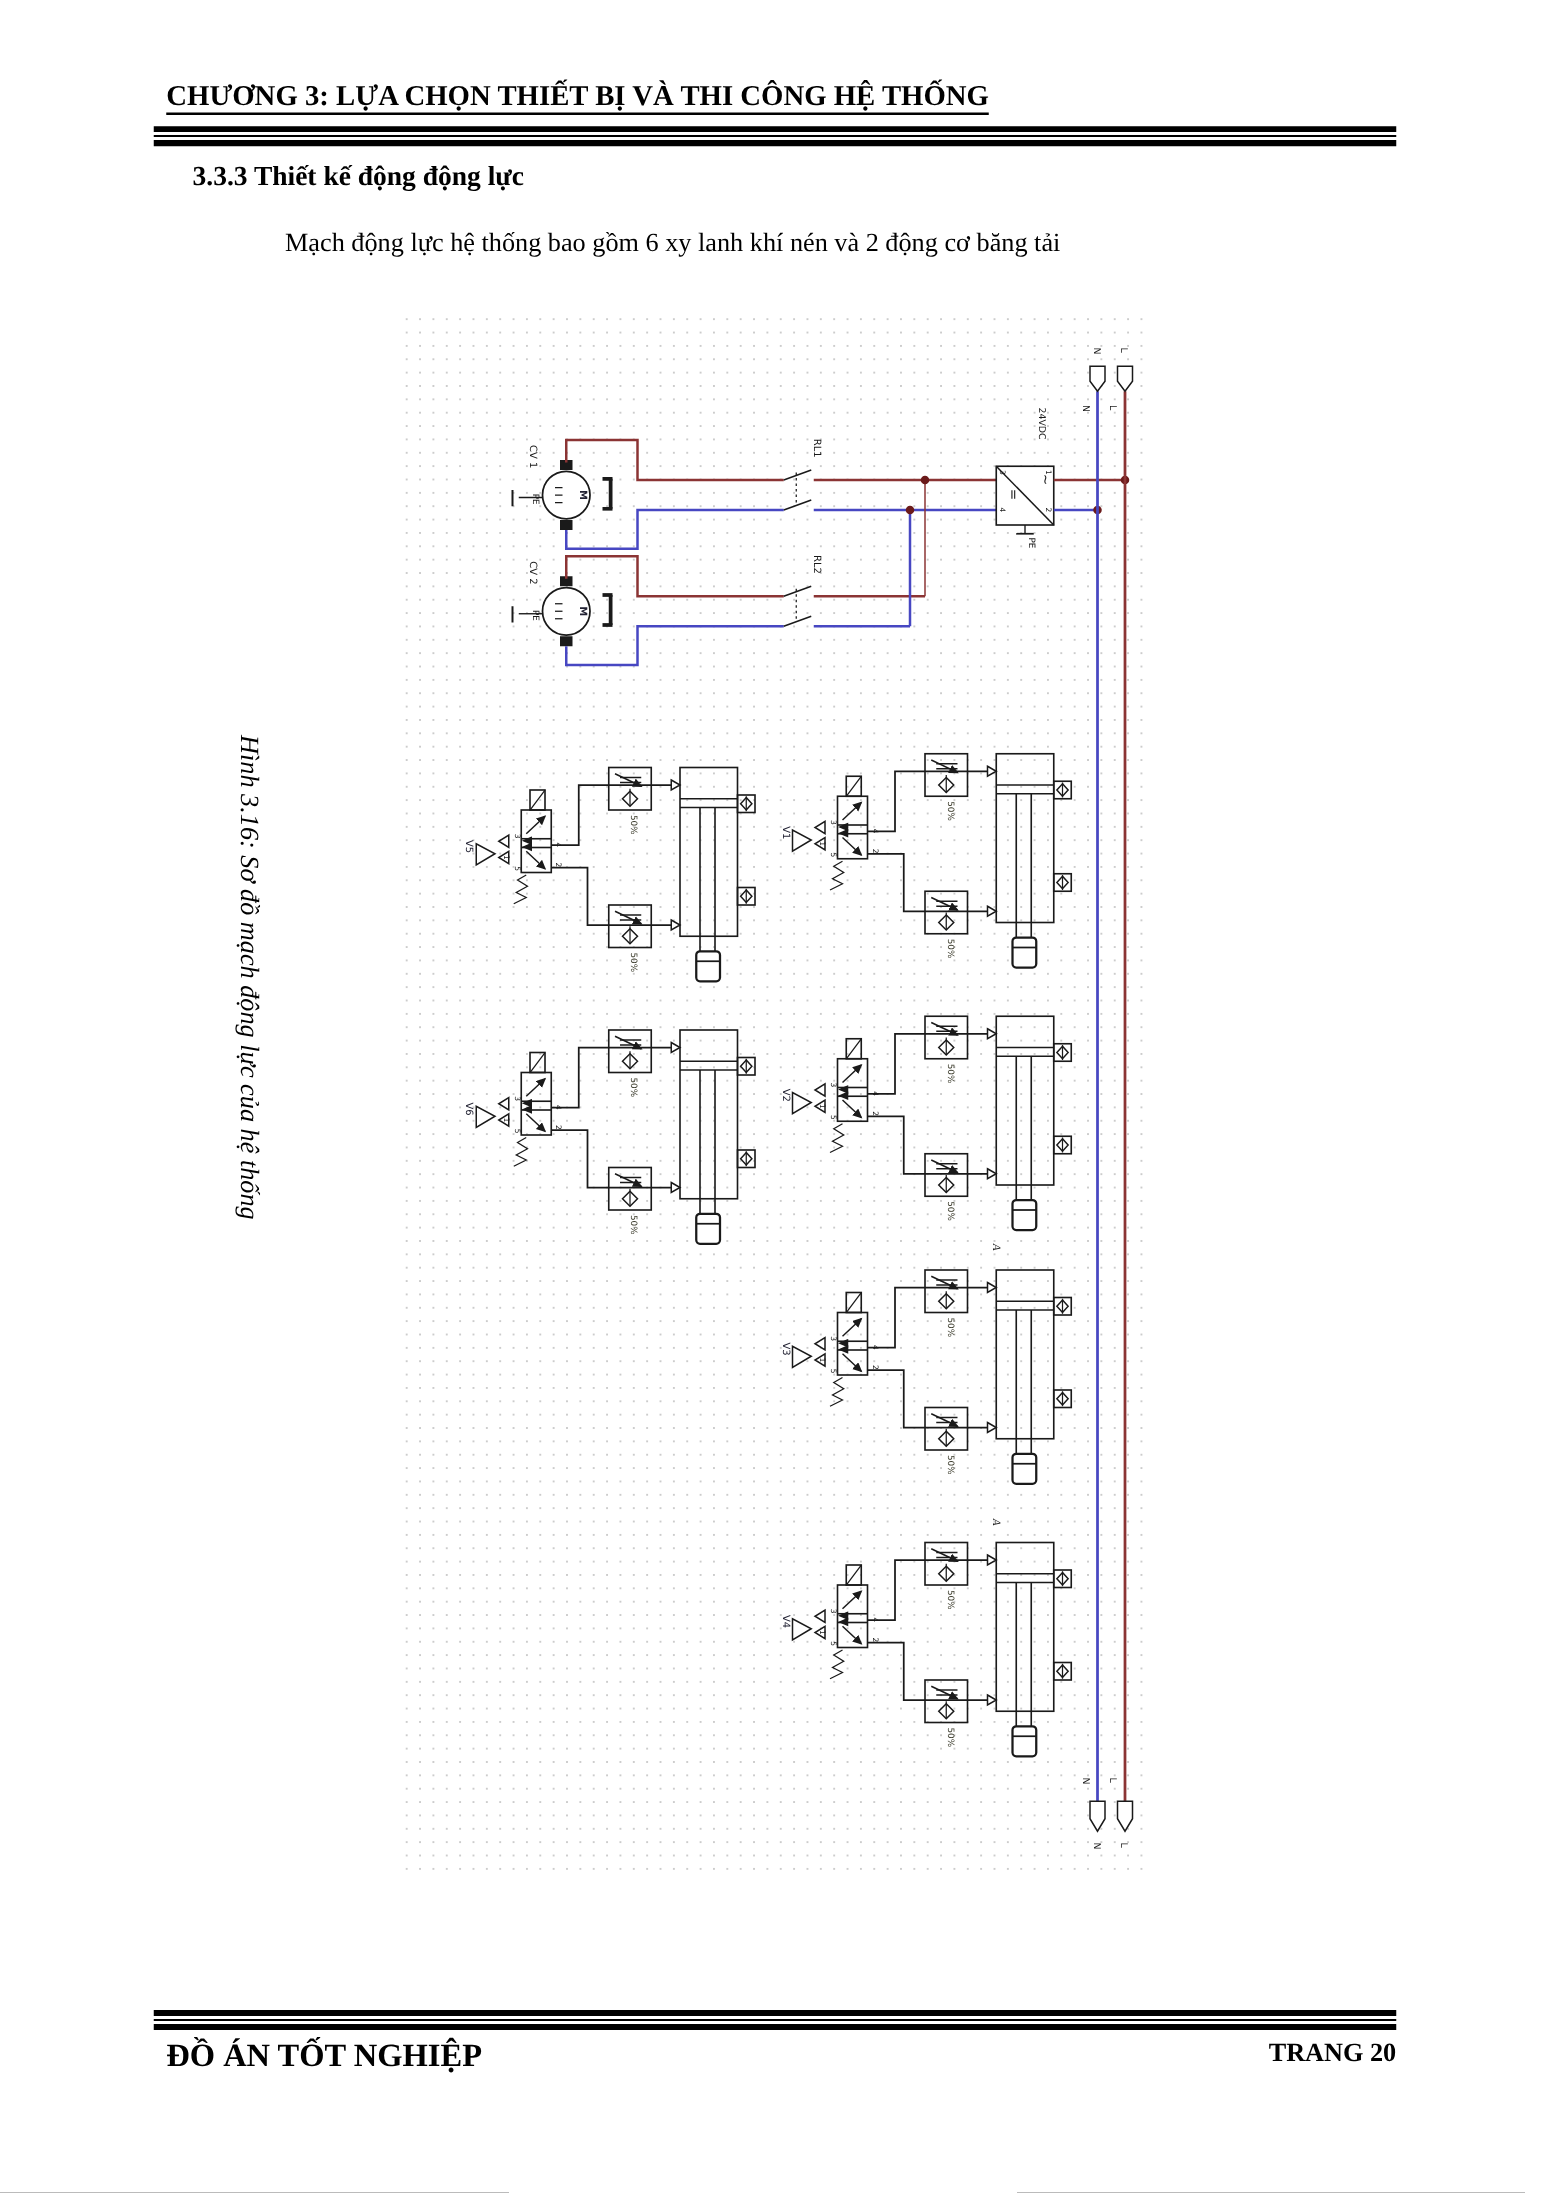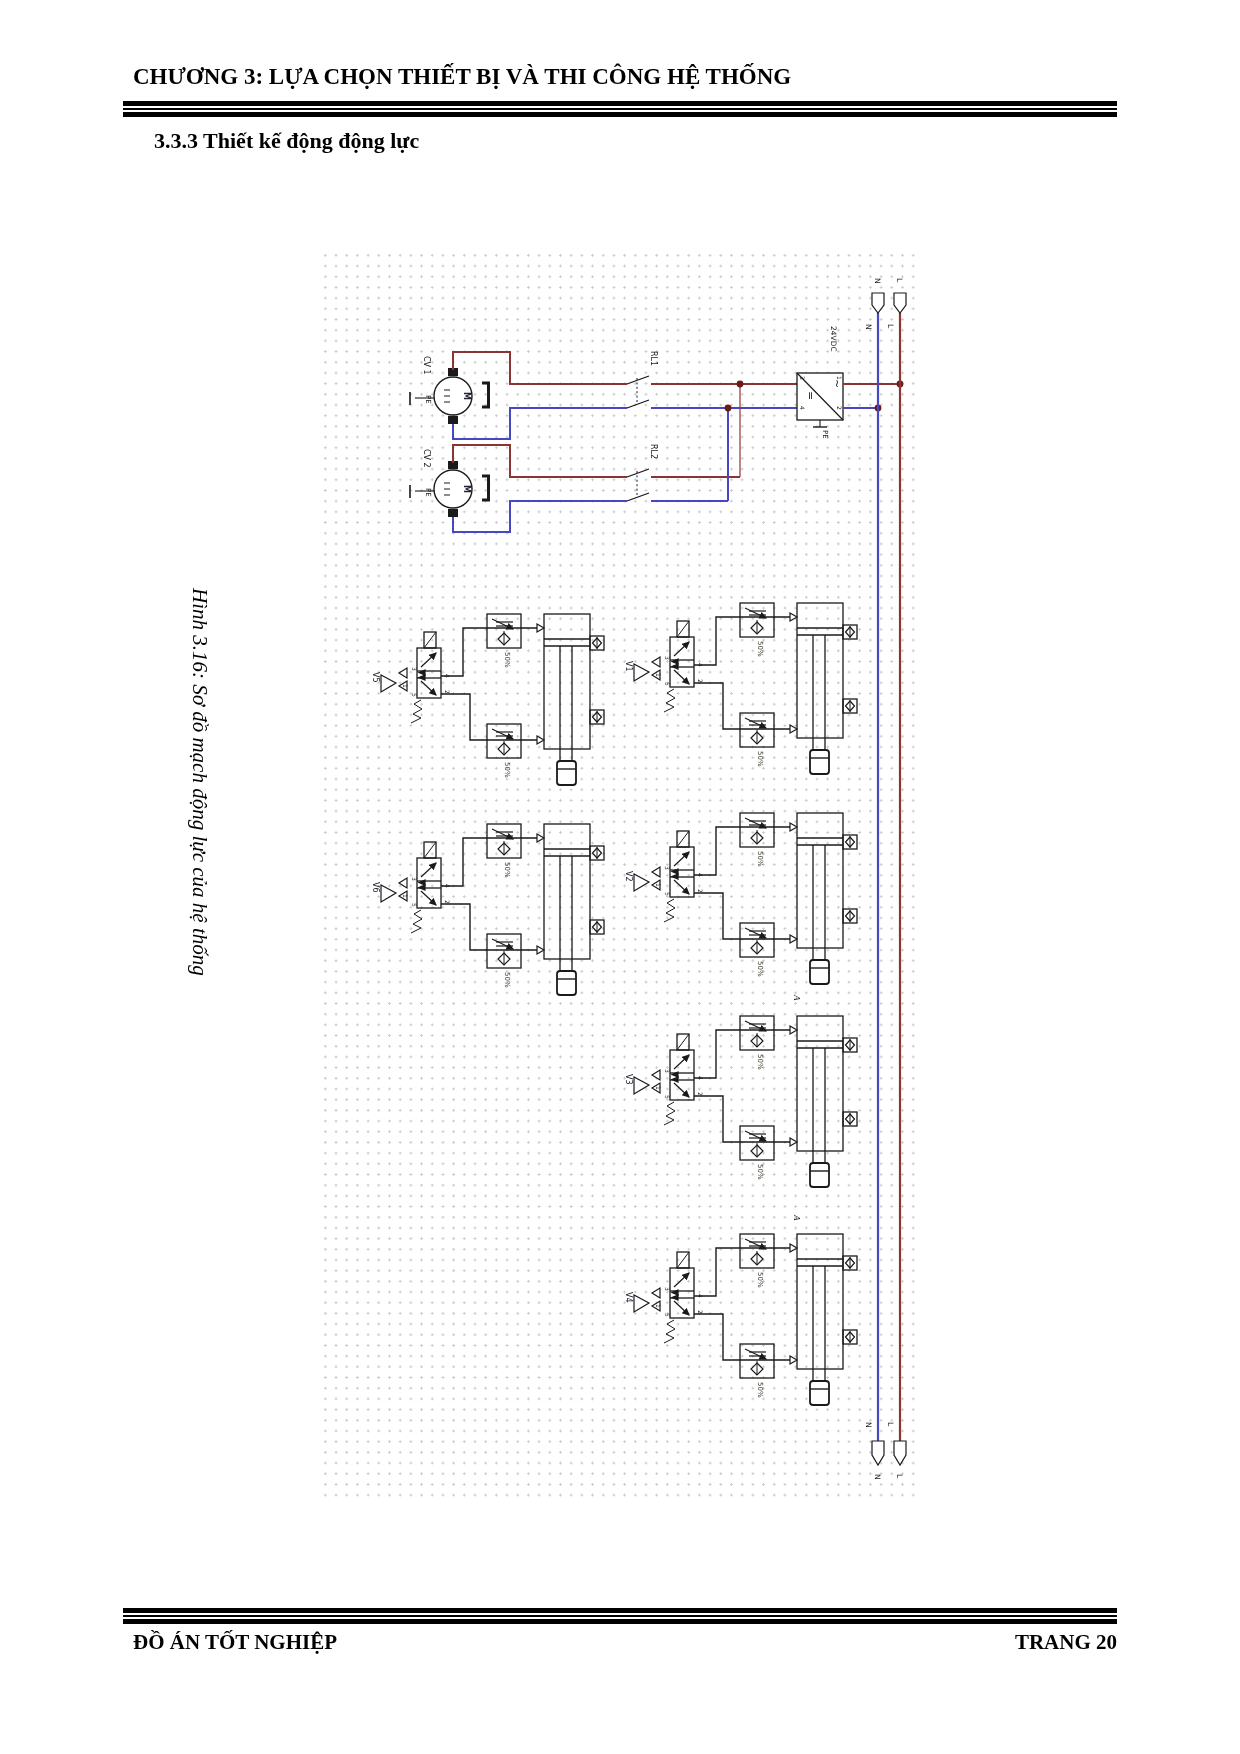--- a/index.html
+++ b/index.html
@@ -1,45 +1,46 @@
 <!DOCTYPE html>
 <html><head>
 <meta charset="utf-8">
 <style>
   html,body{margin:0;padding:0;background:#888;}
   .page{position:relative;width:1240px;height:1754px;background:#ffffff;margin:0 auto;
         font-family:"Liberation Serif", serif;color:#000;overflow:hidden;}
   .hdr-title{position:absolute;left:133px;top:64px;font-size:23px;font-weight:bold;white-space:nowrap;}
-  .hdr-title span{border-bottom:2px solid #000;padding-bottom:18px;margin-top:24px;}
+  .hdr-title span{border-bottom:2px solid #000;padding-bottom:1px;margin-top:24px;}
   .rule{position:absolute;left:123px;width:994px;height:16px;
         background:linear-gradient(to bottom,#000 0 5px,#fff 5px 7px,#000 7px 9px,#fff 9px 11px,#000 11px 16px);}
   .rule-top{top:101px;}
   .rule-bottom{top:1608px;}
   .sec-heading{position:absolute;left:154px;top:128px;font-size:22px;font-weight:bold;white-space:nowrap;}
   .body-par{position:absolute;left:228px;top:182px;font-size:21px;white-space:nowrap;}
   .fig-caption{position:absolute;left:212px;top:588px;font-size:21px;font-style:italic;white-space:nowrap;
                transform:rotate(90deg);transform-origin:0 0;}
   .grid{position:absolute;left:320px;top:250px;width:600px;height:1250px;
         background-image:radial-gradient(#cccccc 1px, transparent 1.1px);
         background-size:10.7px 10.7px;}
   .diagram-svg{position:absolute;left:320px;top:250px;width:600px;height:1250px;}
-  .footer-left{position:absolute;left:133px;top:1630px;font-size:21px;font-weight:bold;white-space:nowrap;}
+  .footer-left{position:absolute;left:133px;top:1630px;font-size:26px;font-weight:bold;white-space:nowrap;}
   .footer-right{position:absolute;right:123px;top:1630px;font-size:21px;font-weight:bold;white-space:nowrap;}
 </style>
 </head>
 <body>
 
 <div class="page">
 
   <div class="hdr-title">
     <span>CHƯƠNG 3: LỰA CHỌN THIẾT BỊ VÀ THI CÔNG HỆ THỐNG</span>
   </div>
   <div class="rule rule-top"></div>
 
   <div class="sec-heading">3.3.3 Thiết kế động động lực</div>
+  <div class="body-par">Mạch động lực hệ thống bao gồm 6 xy lanh khí nén và 2 động cơ băng tải</div>
 
   <div class="fig-caption">Hình 3.16: Sơ đồ mạch động lực của hệ thống</div>
 
   <div class="grid"></div>
   <svg class="diagram-svg" id="diagram" viewBox="0 0 600 1250">
       <defs>
         <marker id="arr" markerWidth="7" markerHeight="7" refX="5.5" refY="3" orient="auto">
           <path d="M0,0L6.5,3L0,6Z" fill="#1a1a1a"></path>
         </marker>
       </defs>

